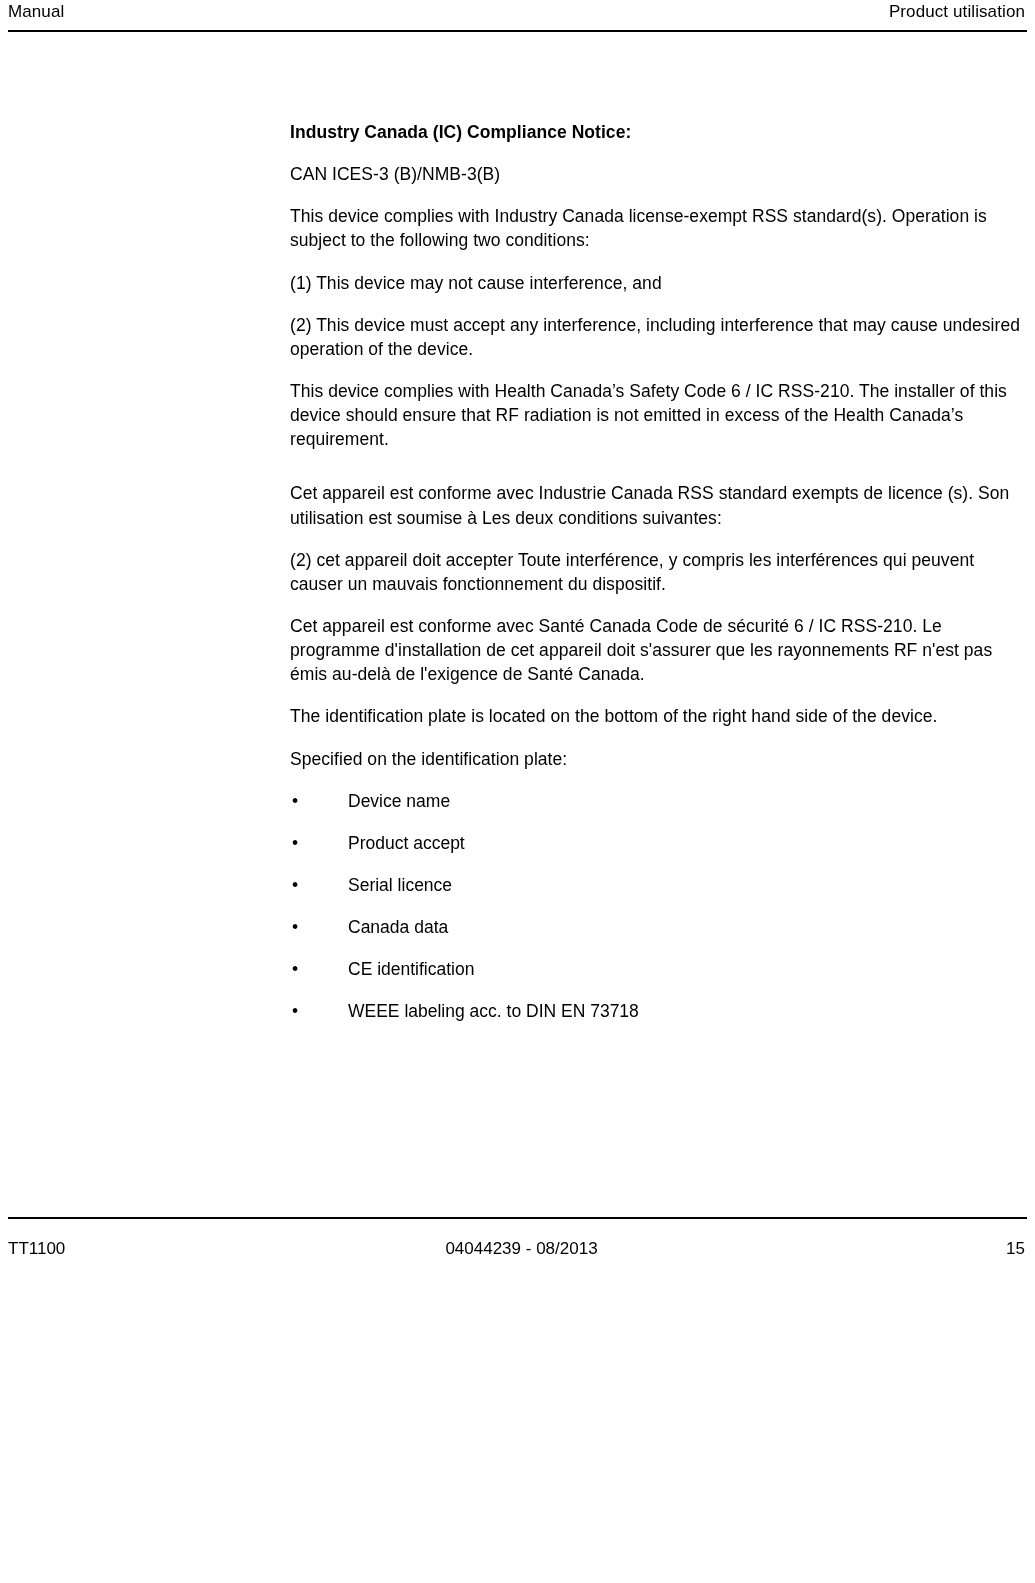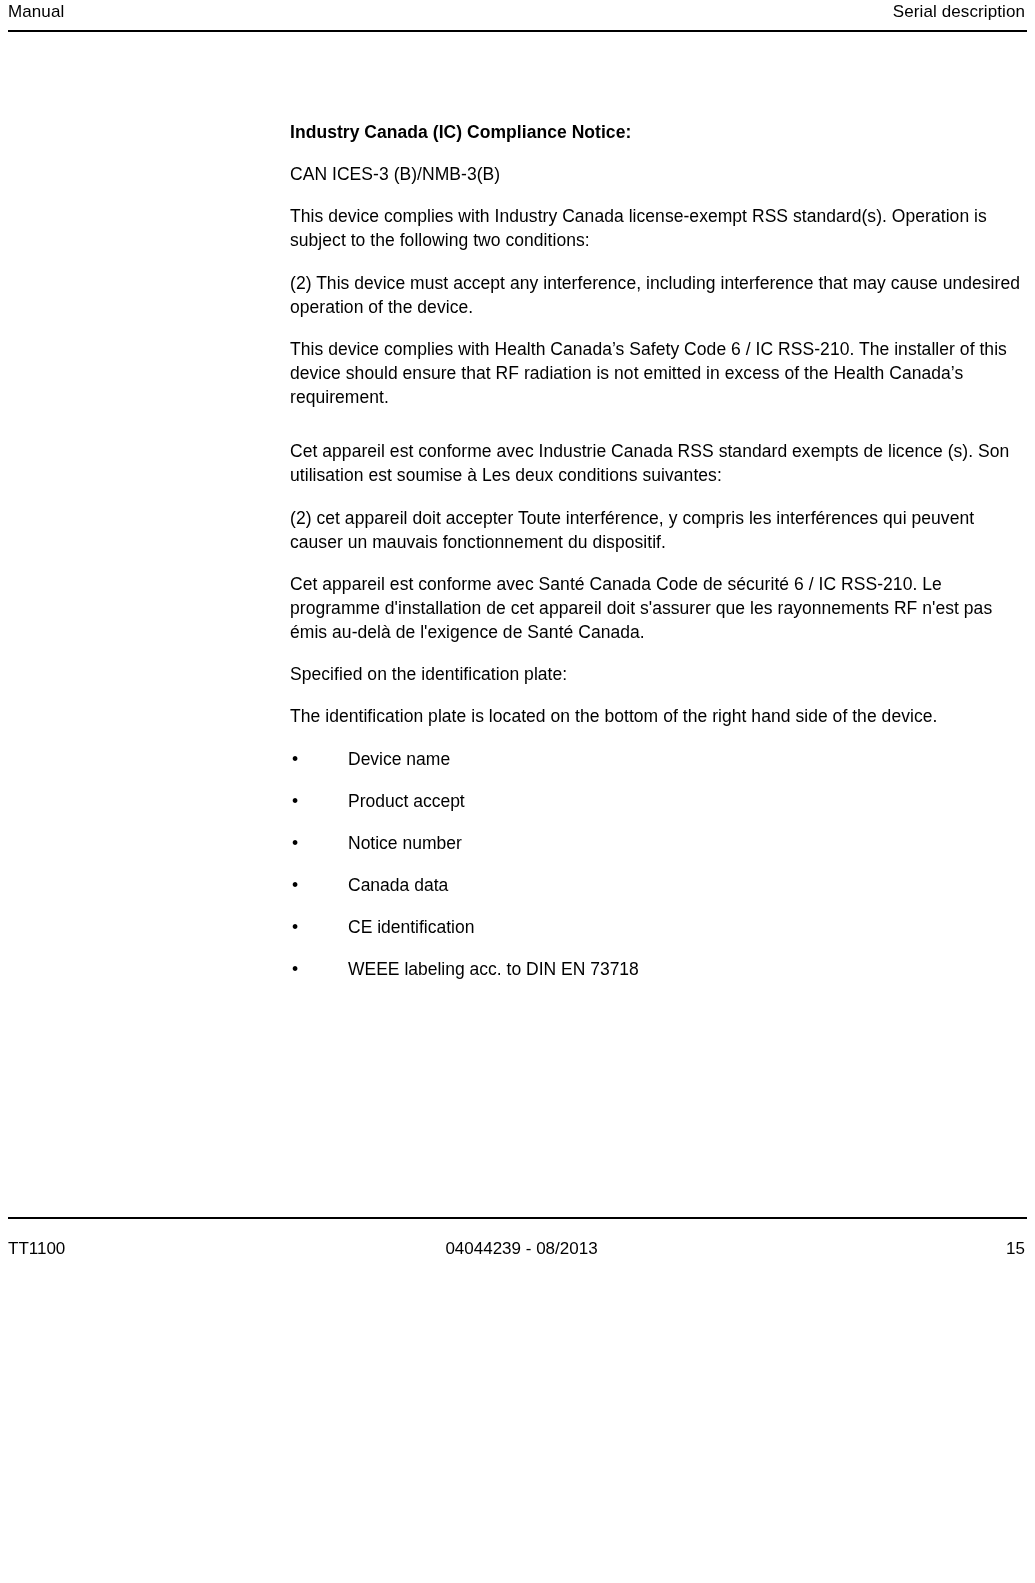--- a/index.html
+++ b/index.html
@@ -154,55 +154,56 @@
     font-size: 17px;
   }
 </style>
 </head>
 <body>
 
 <div class="page">
 
   <div class="header">
     <div class="header-left">Manual</div>
-    <div class="header-right">Serial description</div>
+    <div class="header-right">Product utilisation</div>
     <div class="header-rule"></div>
   </div>
 
   <div class="content">
 
     <div class="block">
       <p class="para bold">Industry Canada (IC) Compliance Notice:</p>
       <p class="para">CAN ICES-3 (B)/NMB-3(B)</p>
       <p class="para">This device complies with Industry Canada license-exempt RSS standard(s). Operation is subject to the following two conditions:</p>
+      <p class="para">(1) This device may not cause interference, and</p>
       <p class="para">(2) This device must accept any interference, including interference that may cause undesired operation of the device.</p>
       <p class="para">This device complies with Health Canada’s Safety Code 6 / IC RSS-210. The installer of this device should ensure that RF radiation is not emitted in excess of the Health Canada’s requirement.</p>
 
       <p class="para gap-top">Cet appareil est conforme avec Industrie Canada RSS standard exempts de licence (s). Son utilisation est soumise à Les deux conditions suivantes:</p>
       <p class="para">(2) cet appareil doit accepter Toute interférence, y compris les interférences qui peuvent causer un mauvais fonctionnement du dispositif.</p>
       <p class="para">Cet appareil est conforme avec Santé Canada Code de sécurité 6 / IC RSS-210. Le programme d'installation de cet appareil doit s'assurer que les rayonnements RF n'est pas émis au-delà de l'exigence de Santé Canada.</p>
     </div>
 
 
     <div class="block">
+      <p class="para">The identification plate is located on the bottom of the right hand side of the device.</p>
       <p class="para">Specified on the identification plate:</p>
-      <p class="para">The identification plate is located on the bottom of the right hand side of the device.</p>
 
       <ul class="bullets">
         <li>
           <span class="dot">•</span>
           <span>Device name</span>
         </li>
         <li>
           <span class="dot">•</span>
           <span>Product accept</span>
         </li>
         <li>
           <span class="dot">•</span>
-          <span>Notice number</span>
+          <span>Serial licence</span>
         </li>
         <li>
           <span class="dot">•</span>
           <span>Canada data</span>
         </li>
         <li>
           <span class="dot">•</span>
           <span>CE identification</span>
         </li>
         <li>

